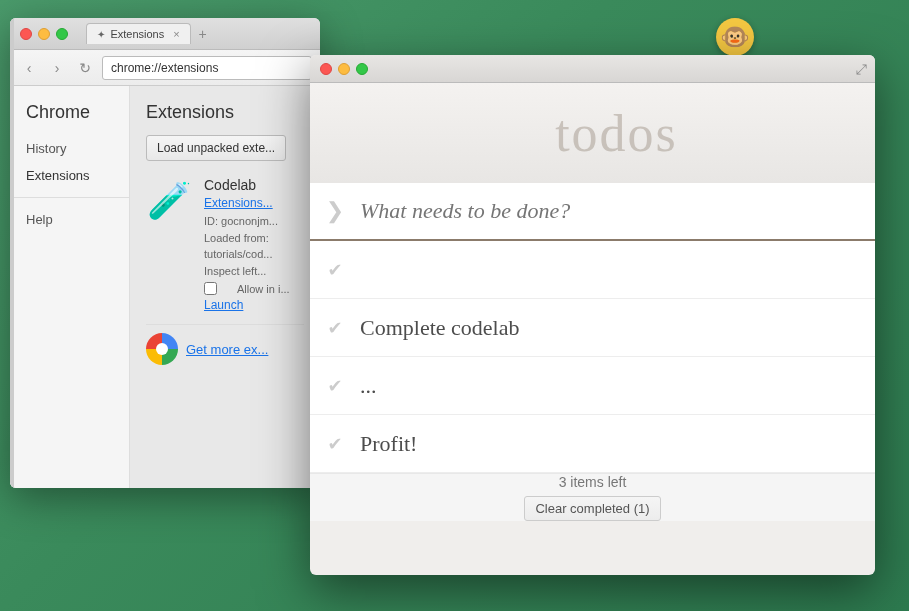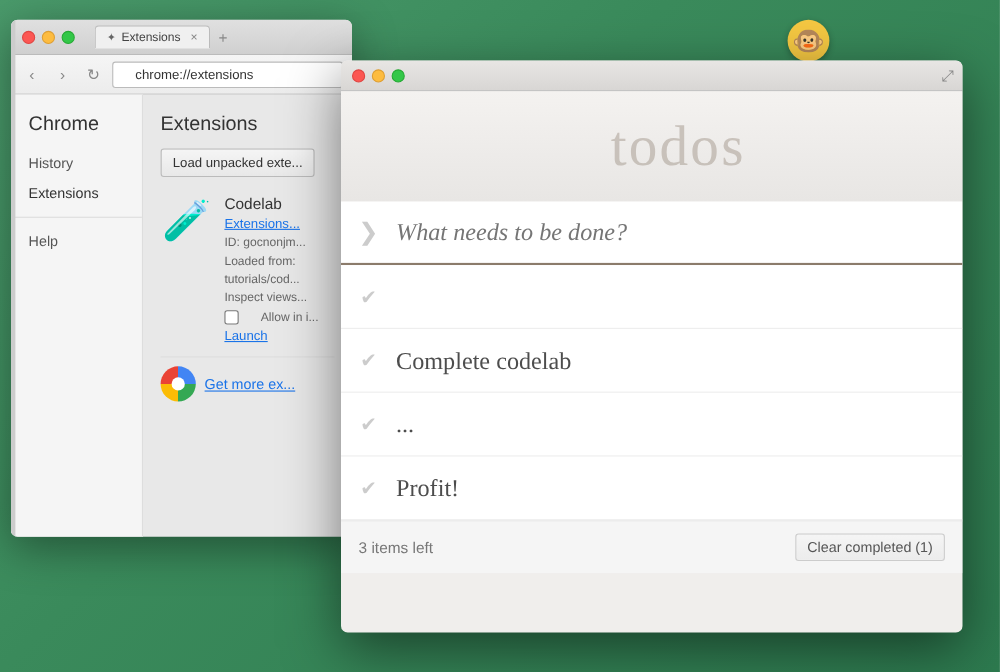--- a/index.html
+++ b/index.html
@@ -110,21 +110,21 @@
     }
 
     .address-bar {
       flex: 1;
       height: 24px;
       background: white;
       border: 1px solid #bbb;
       border-radius: 3px;
       display: flex;
       align-items: center;
-      padding: 0 20px;
+      padding: 0 8px;
       font-size: 12px;
       color: #333;
     }
 
     .browser-content {
       display: flex;
       height: calc(100% - 68px);
     }
 
     .chrome-sidebar {
@@ -385,20 +385,21 @@
     .todos-footer {
       background: #f5f5f5;
       height: 48px;
       display: flex;
       align-items: center;
       padding: 0 16px;
       border-top: 1px solid #e8e8e8;
       font-size: 14px;
       color: #777;
       position: relative;
+      flex-direction: column;
     }
 
     .footer-count {
       flex: 1;
     }
 
     .footer-filters {
       display: flex;
       gap: 8px;
       position: absolute;
@@ -530,21 +531,21 @@
       <div class="extension-item">
         <div class="ext-icon">
           <span class="flask-icon">🧪</span>
         </div>
         <div class="ext-details">
           <div class="ext-name">Codelab</div>
           <div class="ext-permissions">Extensions...</div>
           <div class="ext-info">ID: gocnonjm...</div>
           <div class="ext-info">Loaded from:</div>
           <div class="ext-info">tutorials/cod...</div>
-          <div class="ext-info">Inspect views...</div>
+          <div class="ext-info">Inspect left...</div>
           <div class="ext-allow">
             <input type="checkbox" style="">
             <span class="ext-allow-text">Allow in i...</span>
           </div>
           <a class="ext-launch">Launch</a>
         </div>
       </div>
 
       
       <div class="get-more-ext">

